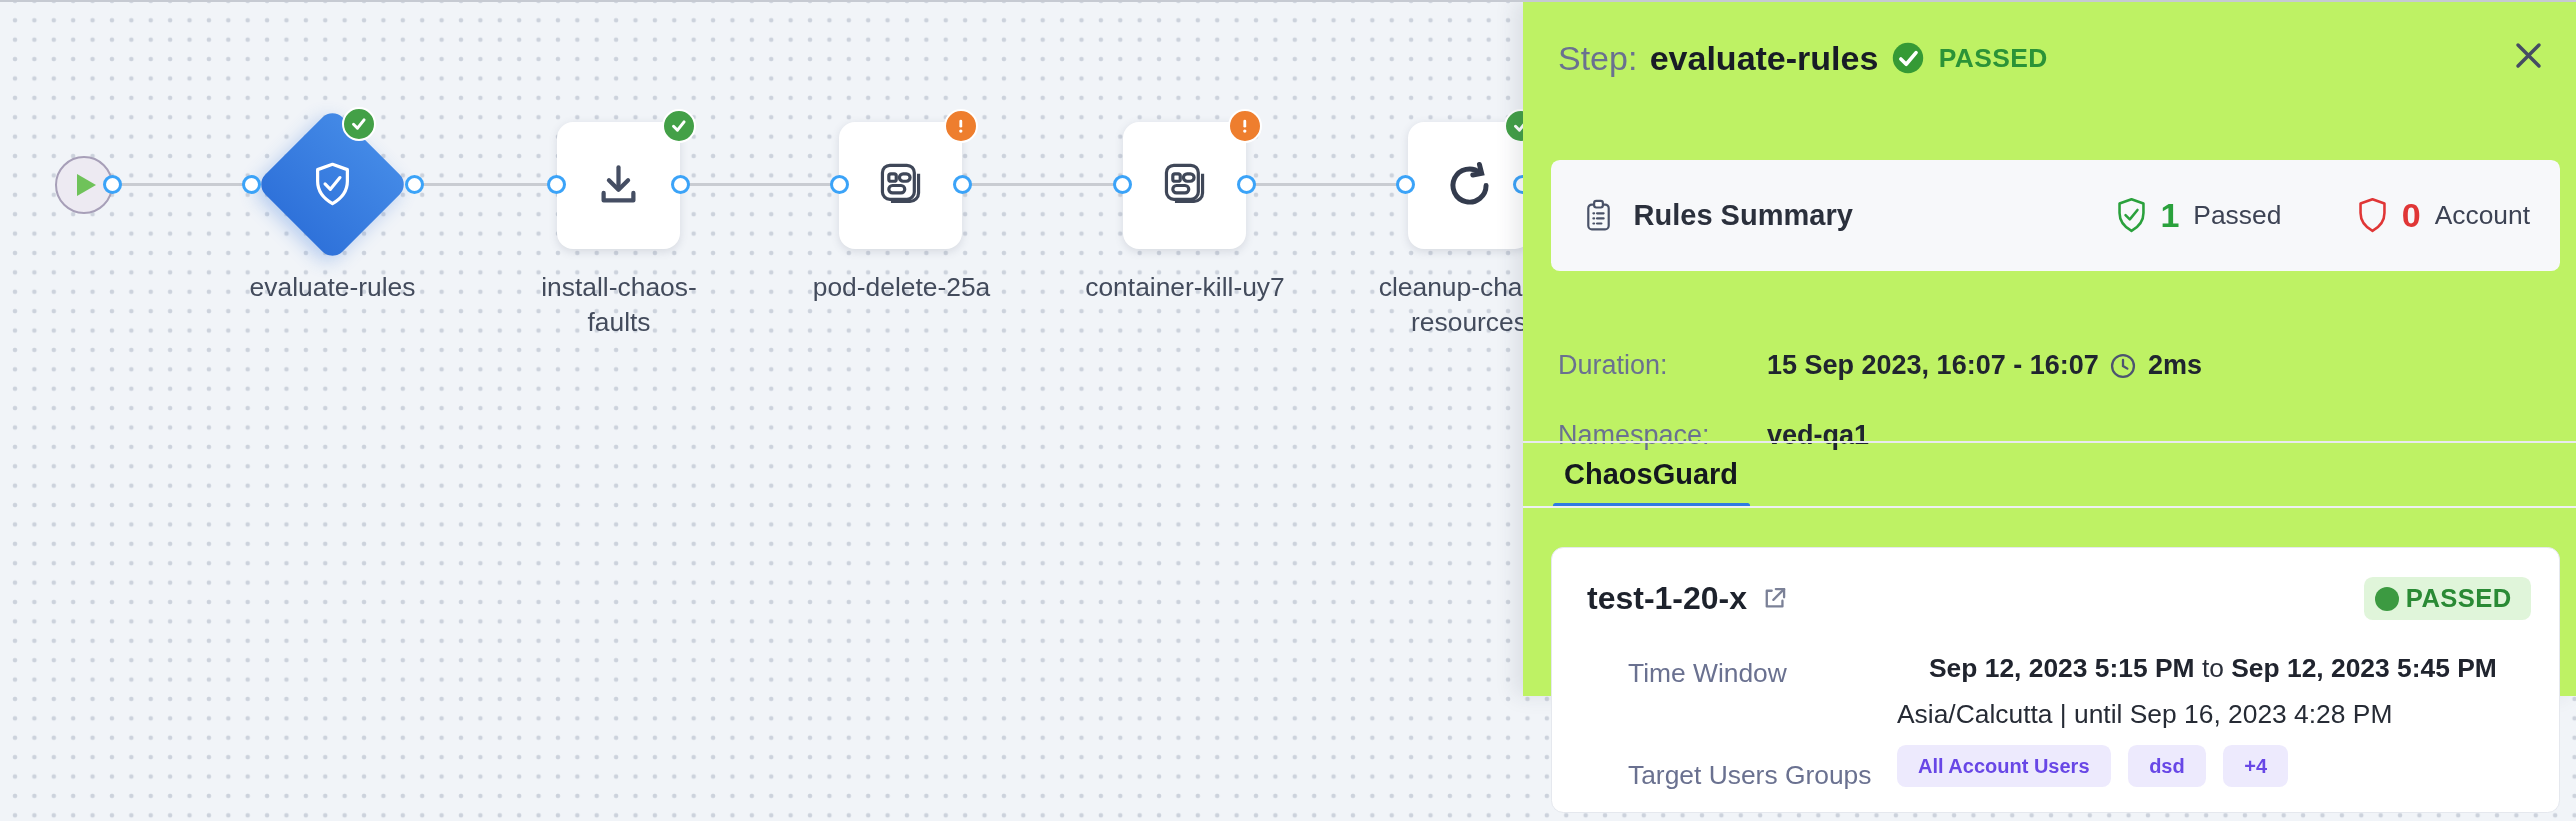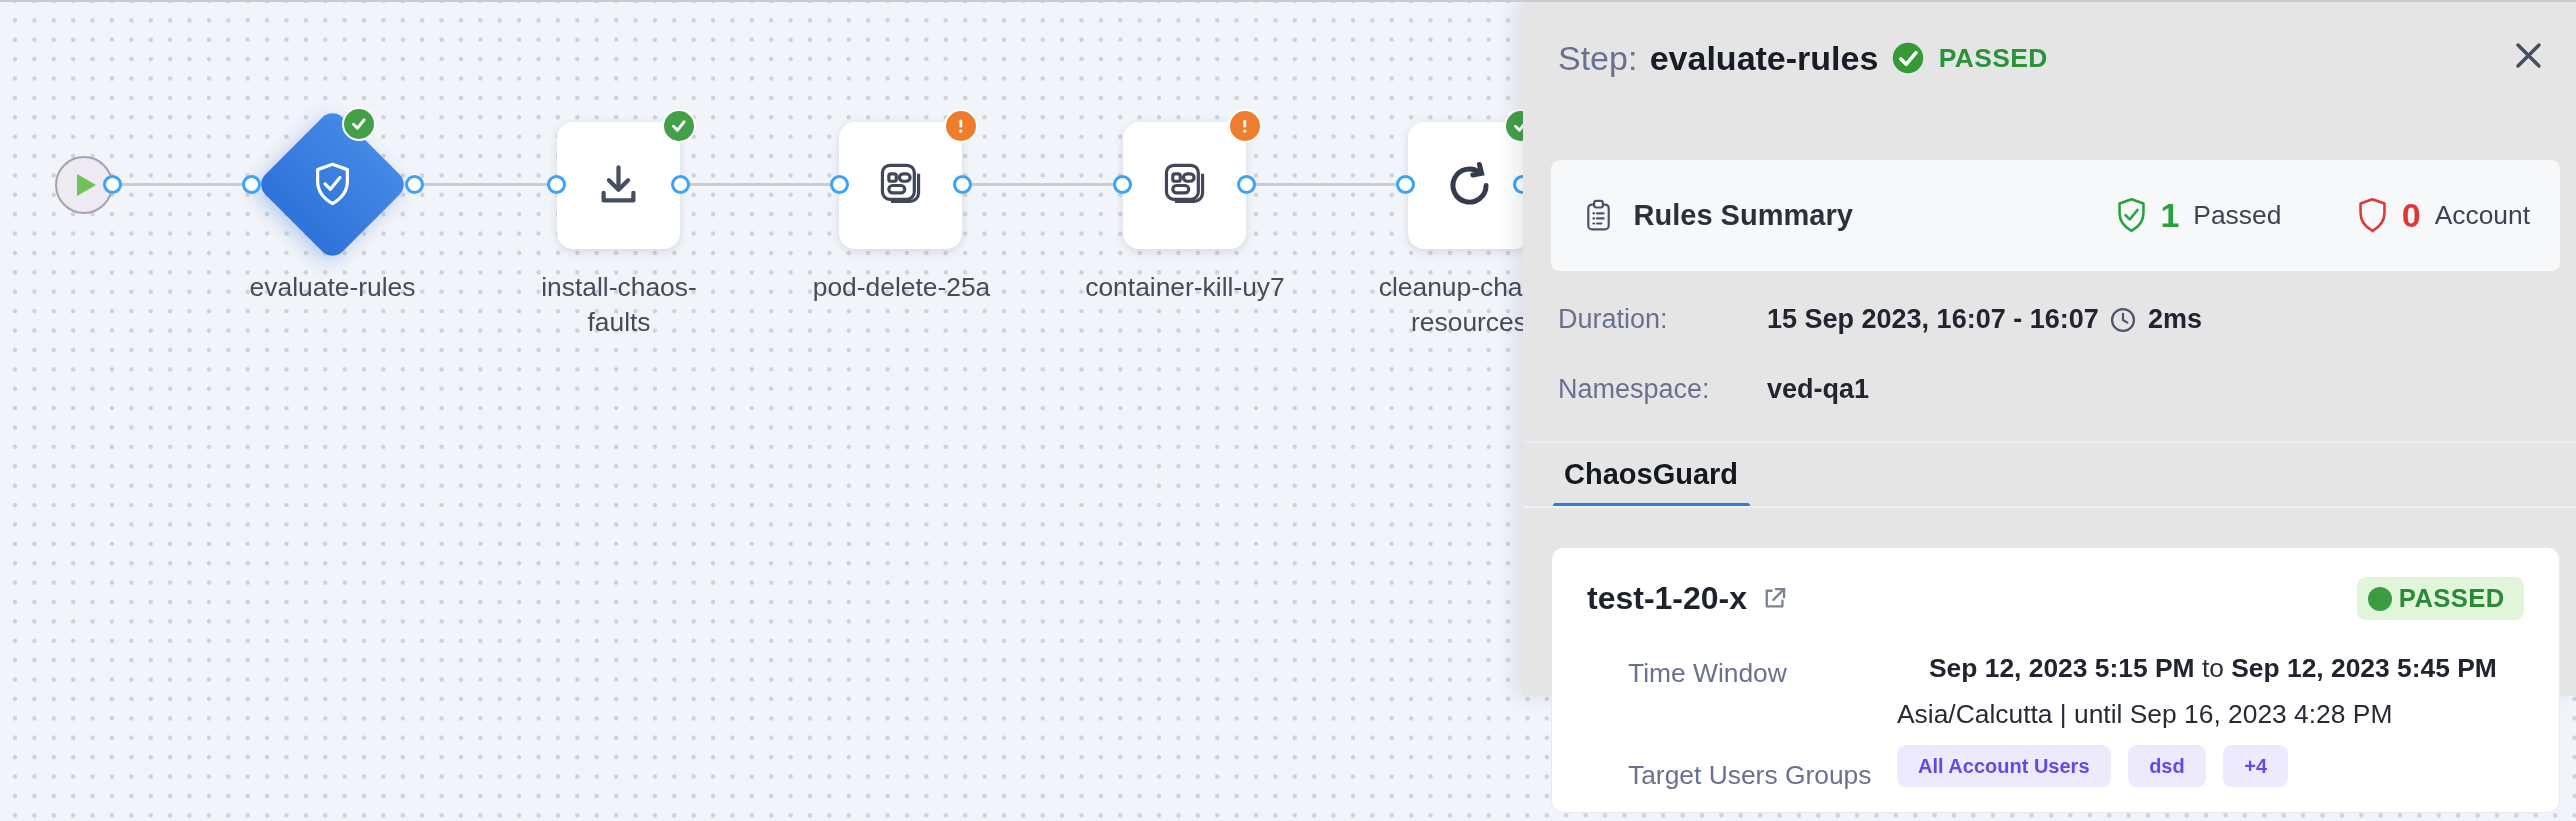--- a/index.html
+++ b/index.html
@@ -61,21 +61,21 @@
   .badge.warn { background:#ee7e2e; }
 
   .node-label {
     position:absolute; top:270px; text-align:center; z-index:2;
     font-size:26.4px; line-height:35px; color:#434b5c;
   }
 
   
   .panel {
     position:absolute; left:1523px; top:0; width:1053px; height:696px;
-    background:#e5e5e5; z-index:20; box-shadow:-8.8px 0 19.4px rgba(40,50,70,.10);
+    background:#bef264; z-index:20; box-shadow:-8.8px 0 19.4px rgba(40,50,70,.10);
   }
   .panel-header {
     position:absolute; top:35px; left:35px; height:46px;
     display:flex; align-items:center; gap:12.3px;
   }
   .hdr-prefix { font-size:34px; color:#6a7190; }
   .hdr-title  { font-size:34px; font-weight:bold; color:#181c26; }
   .hdr-status { font-size:26.4px; font-weight:bold; color:#2b9337; letter-spacing:0.4px; margin-left:1.8px; }
   .close-btn  { position:absolute; top:32px; right:25px; width:46px; height:46px;
                 display:flex; align-items:center; justify-content:center; cursor:pointer; }
@@ -87,37 +87,37 @@
   }
   .rules-title { font-size:29px; font-weight:600; color:#2b303c; margin-left:17.6px; }
   .band-spacer { flex:1; }
   .count-num  { font-size:34px; font-weight:bold; margin-left:8.8px; }
   .count-num.green { color:#2aa13c; }
   .count-num.red   { color:#e03636; }
   .count-label { font-size:26.4px; color:#3d4354; margin-left:14px; }
   .failed-group-gap { margin-left:53px; display:flex; align-items:center; }
   .passed-group { display:flex; align-items:center; margin-right:17.6px; }
 
-  .meta-row { position:absolute; left:35px; display:flex; align-items:center; height:37px; }
+  .meta-row { position:absolute; left:35px; display:flex; align-items:center; height:37px;margin-top:46px; }
   .meta-row.duration  { top:301px; }
   .meta-row.namespace { top:371px; }
   .meta-label { width:209px; font-size:27px; color:#6a7190; }
   .meta-value { font-size:27px; font-weight:bold; color:#20252f; display:flex; align-items:center; gap:10.6px; }
 
   .divider  { position:absolute; top:441px; left:0; width:100%; height:1.8px; background:#e8eaef; }
   .tab-label { position:absolute; top:451px; left:41px; height:46px; display:flex; align-items:center;
                font-size:29px; font-weight:bold; color:#14181f; cursor:pointer; }
   .tab-underline { position:absolute; top:503px; left:30px; width:197px; height:5.3px; border-radius:2.6px; background:#2f7be2; }
   .tab-strip-line { position:absolute; top:506px; left:0; right:0; height:1.8px; background:#eef0f3; }
 
   .guard-card {
     position:absolute; top:547px; left:28px; right:16px; height:266px;
     background:#fff; border:1.8px solid #e5e8ee; border-radius:12.3px;
   }
-  .card-title-row { position:absolute; top:29px; left:35px; right:35px; display:flex; align-items:center; }
+  .card-title-row { position:absolute; top:29px; left:35px; right:28px; display:flex; align-items:center; }
   .card-title { font-size:32px; font-weight:bold; color:#1d222c; }
   .card-spacer { flex:1; }
   .status-pill {
     display:flex; align-items:center; gap:7px;
     background:#e0f5da; border-radius:8.8px; padding:7px 19.4px 7px 10.6px;
   }
   .status-pill .dot { width:24px; height:24px; border-radius:50%; background:#3c9a41; }
   .status-pill .txt { font-size:25.6px; font-weight:bold; color:#2a8a35; letter-spacing:0.4px; }
 
   .card-label { position:absolute; left:76px; font-size:26.4px; color:#6a7190; }

